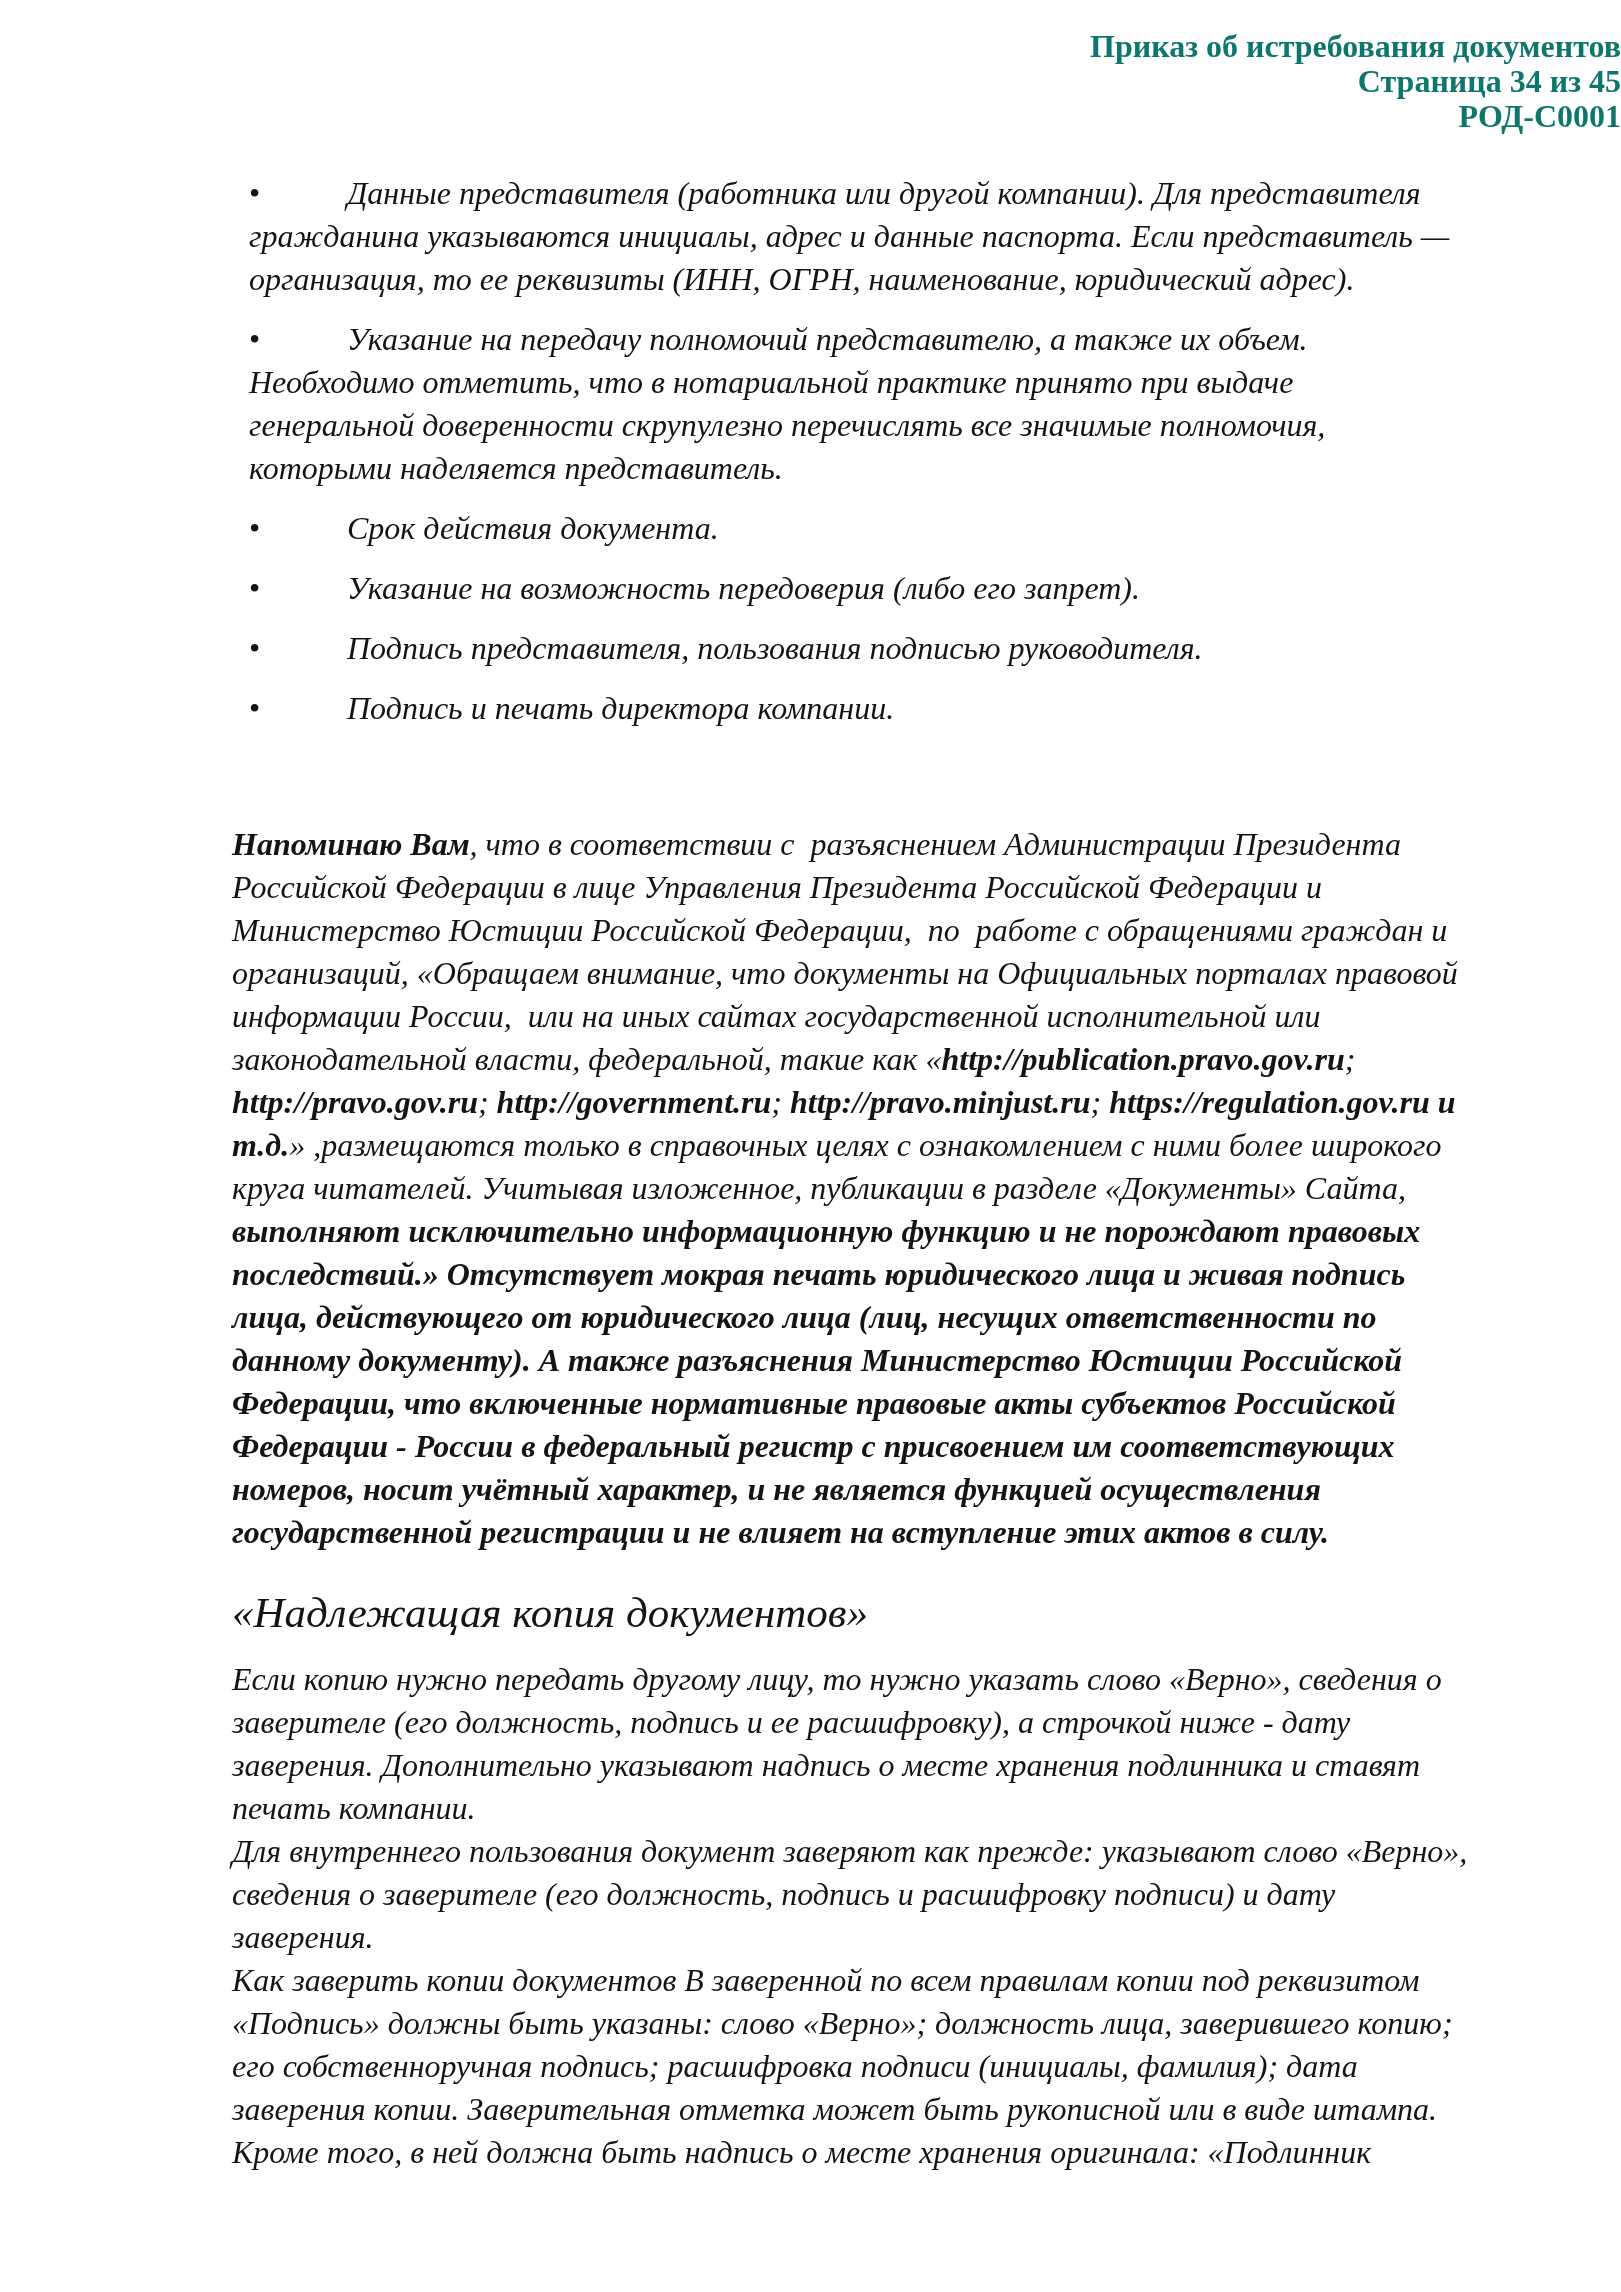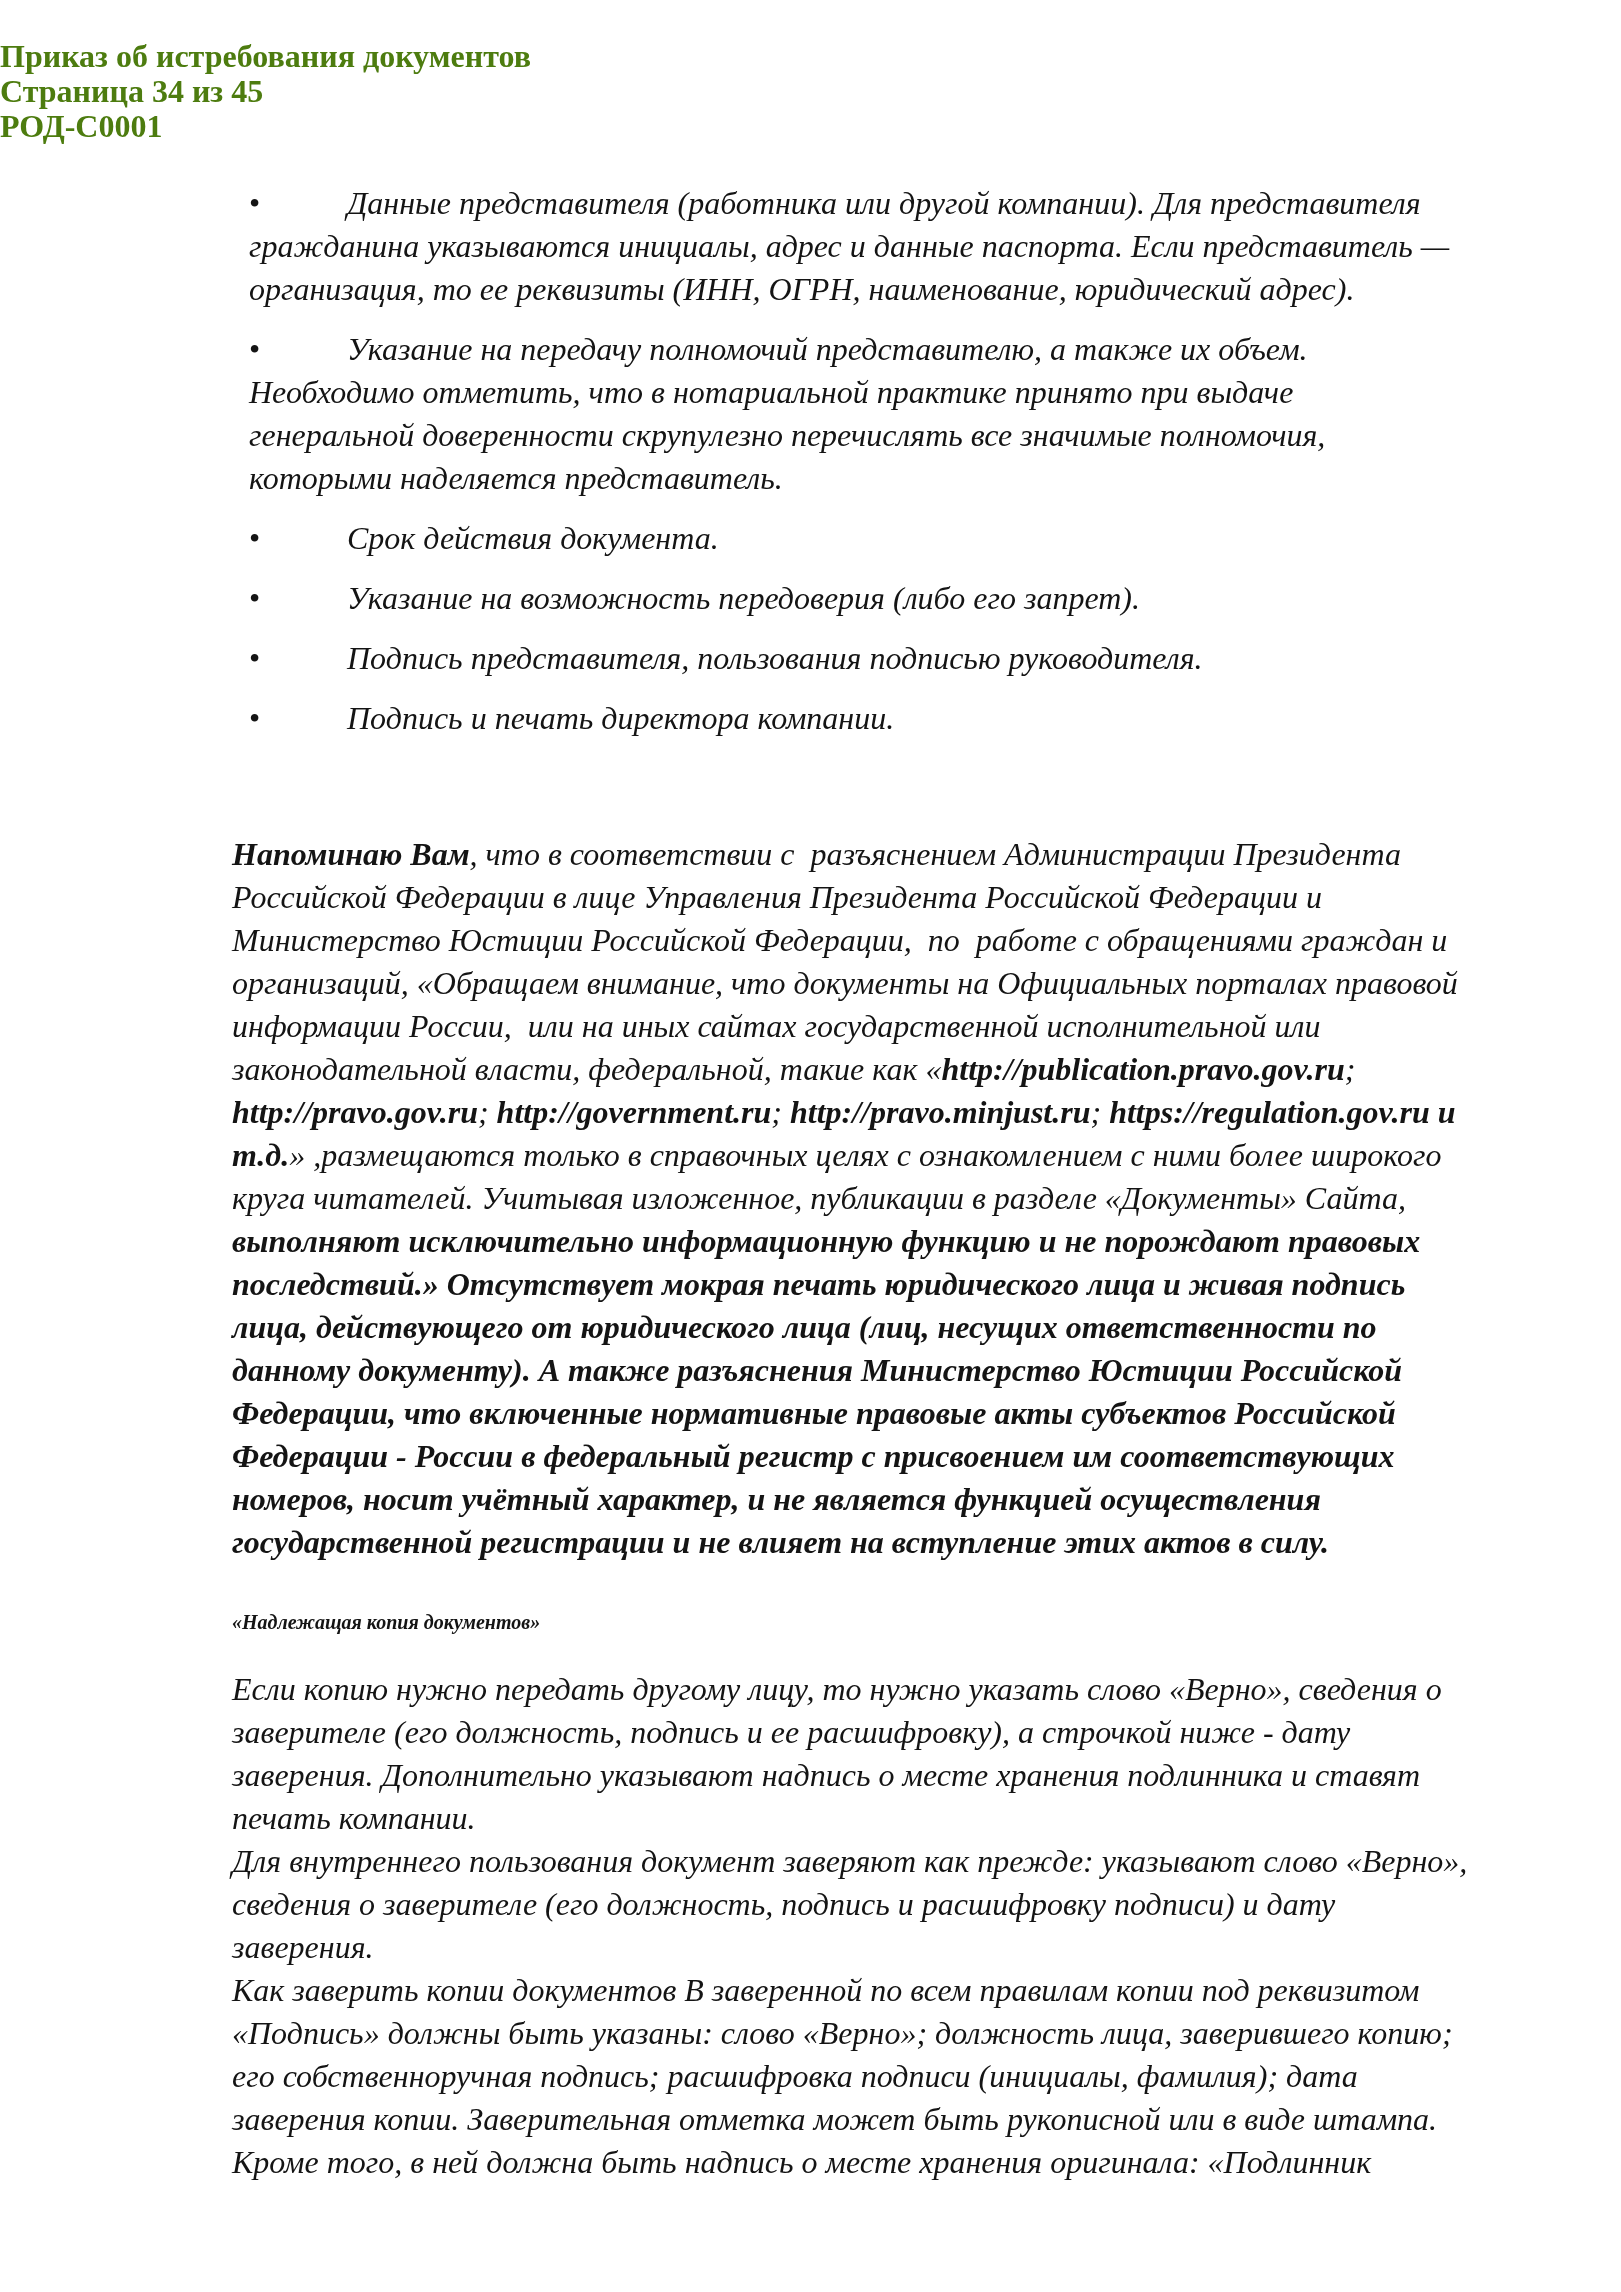--- a/index.html
+++ b/index.html
@@ -11,26 +11,26 @@
     color: #141414;
     overflow: hidden;
   }
   .page {
     width: 1621px;
     height: 2293px;
     background: #ffffff;
     position: relative;
   }
   .doc-header {
-    padding-top: 39px;
-    text-align: left;
+    padding-top: 29px;
+    text-align: right;
     font-weight: bold;
     font-size: 32px;
     line-height: 35px;
-    color: #4d7c0f;
+    color: #0f766e;
   }
   .doc-body {
     margin-left: 232px;
     margin-top: 38px;
     width: 1237px;
     font-style: italic;
     font-size: 32px;
     line-height: 43px;
     text-align: left;
   }
@@ -38,22 +38,22 @@
   .bullet { margin: 17px; }
   .dot {
     display: inline-block;
     width: 98px;
     font-style: normal;
   }
   .para { }
   .reminder { margin-top: 93px; }
   .subheading {
     margin-top: 37px;
-    font-weight: bold;
-    font-size: 20px;
+    font-weight: normal;
+    font-size: 43px;
     line-height: 43px;
   }
   .tight { margin-top: 23.5px; }
   .b { font-weight: bold; }
 </style>
 </head>
 <body>
 
 <div class="page">
 

